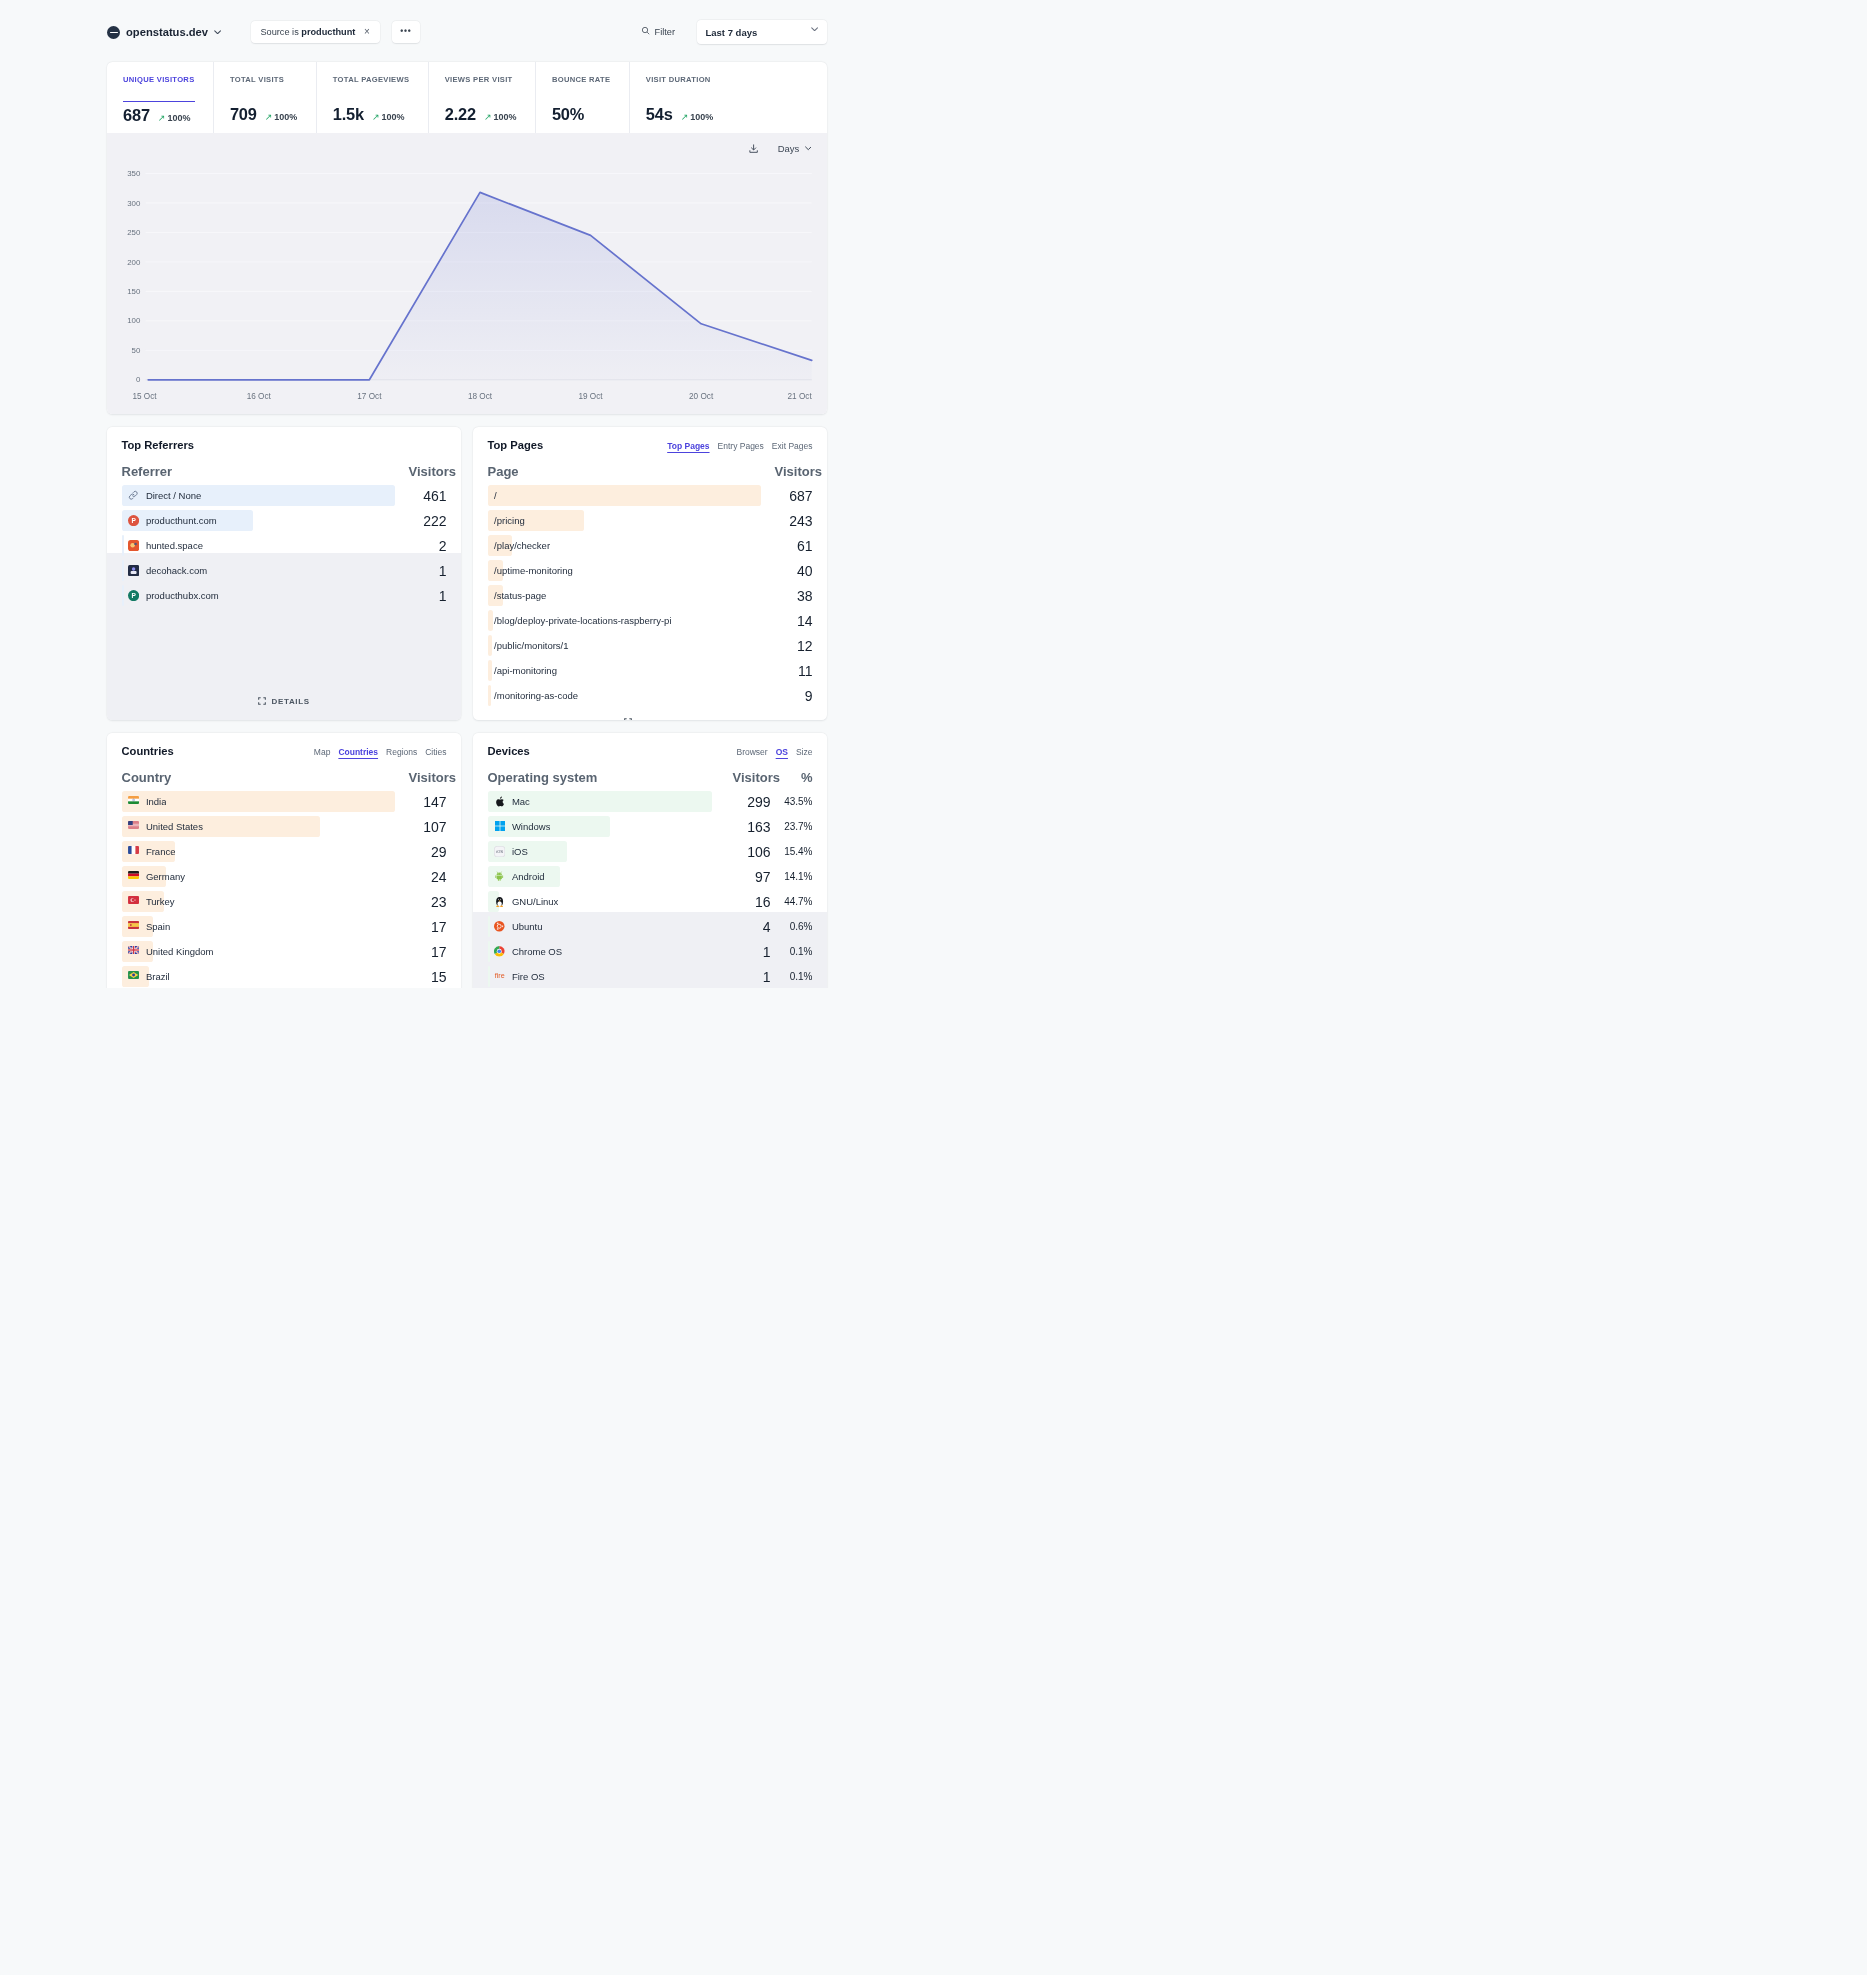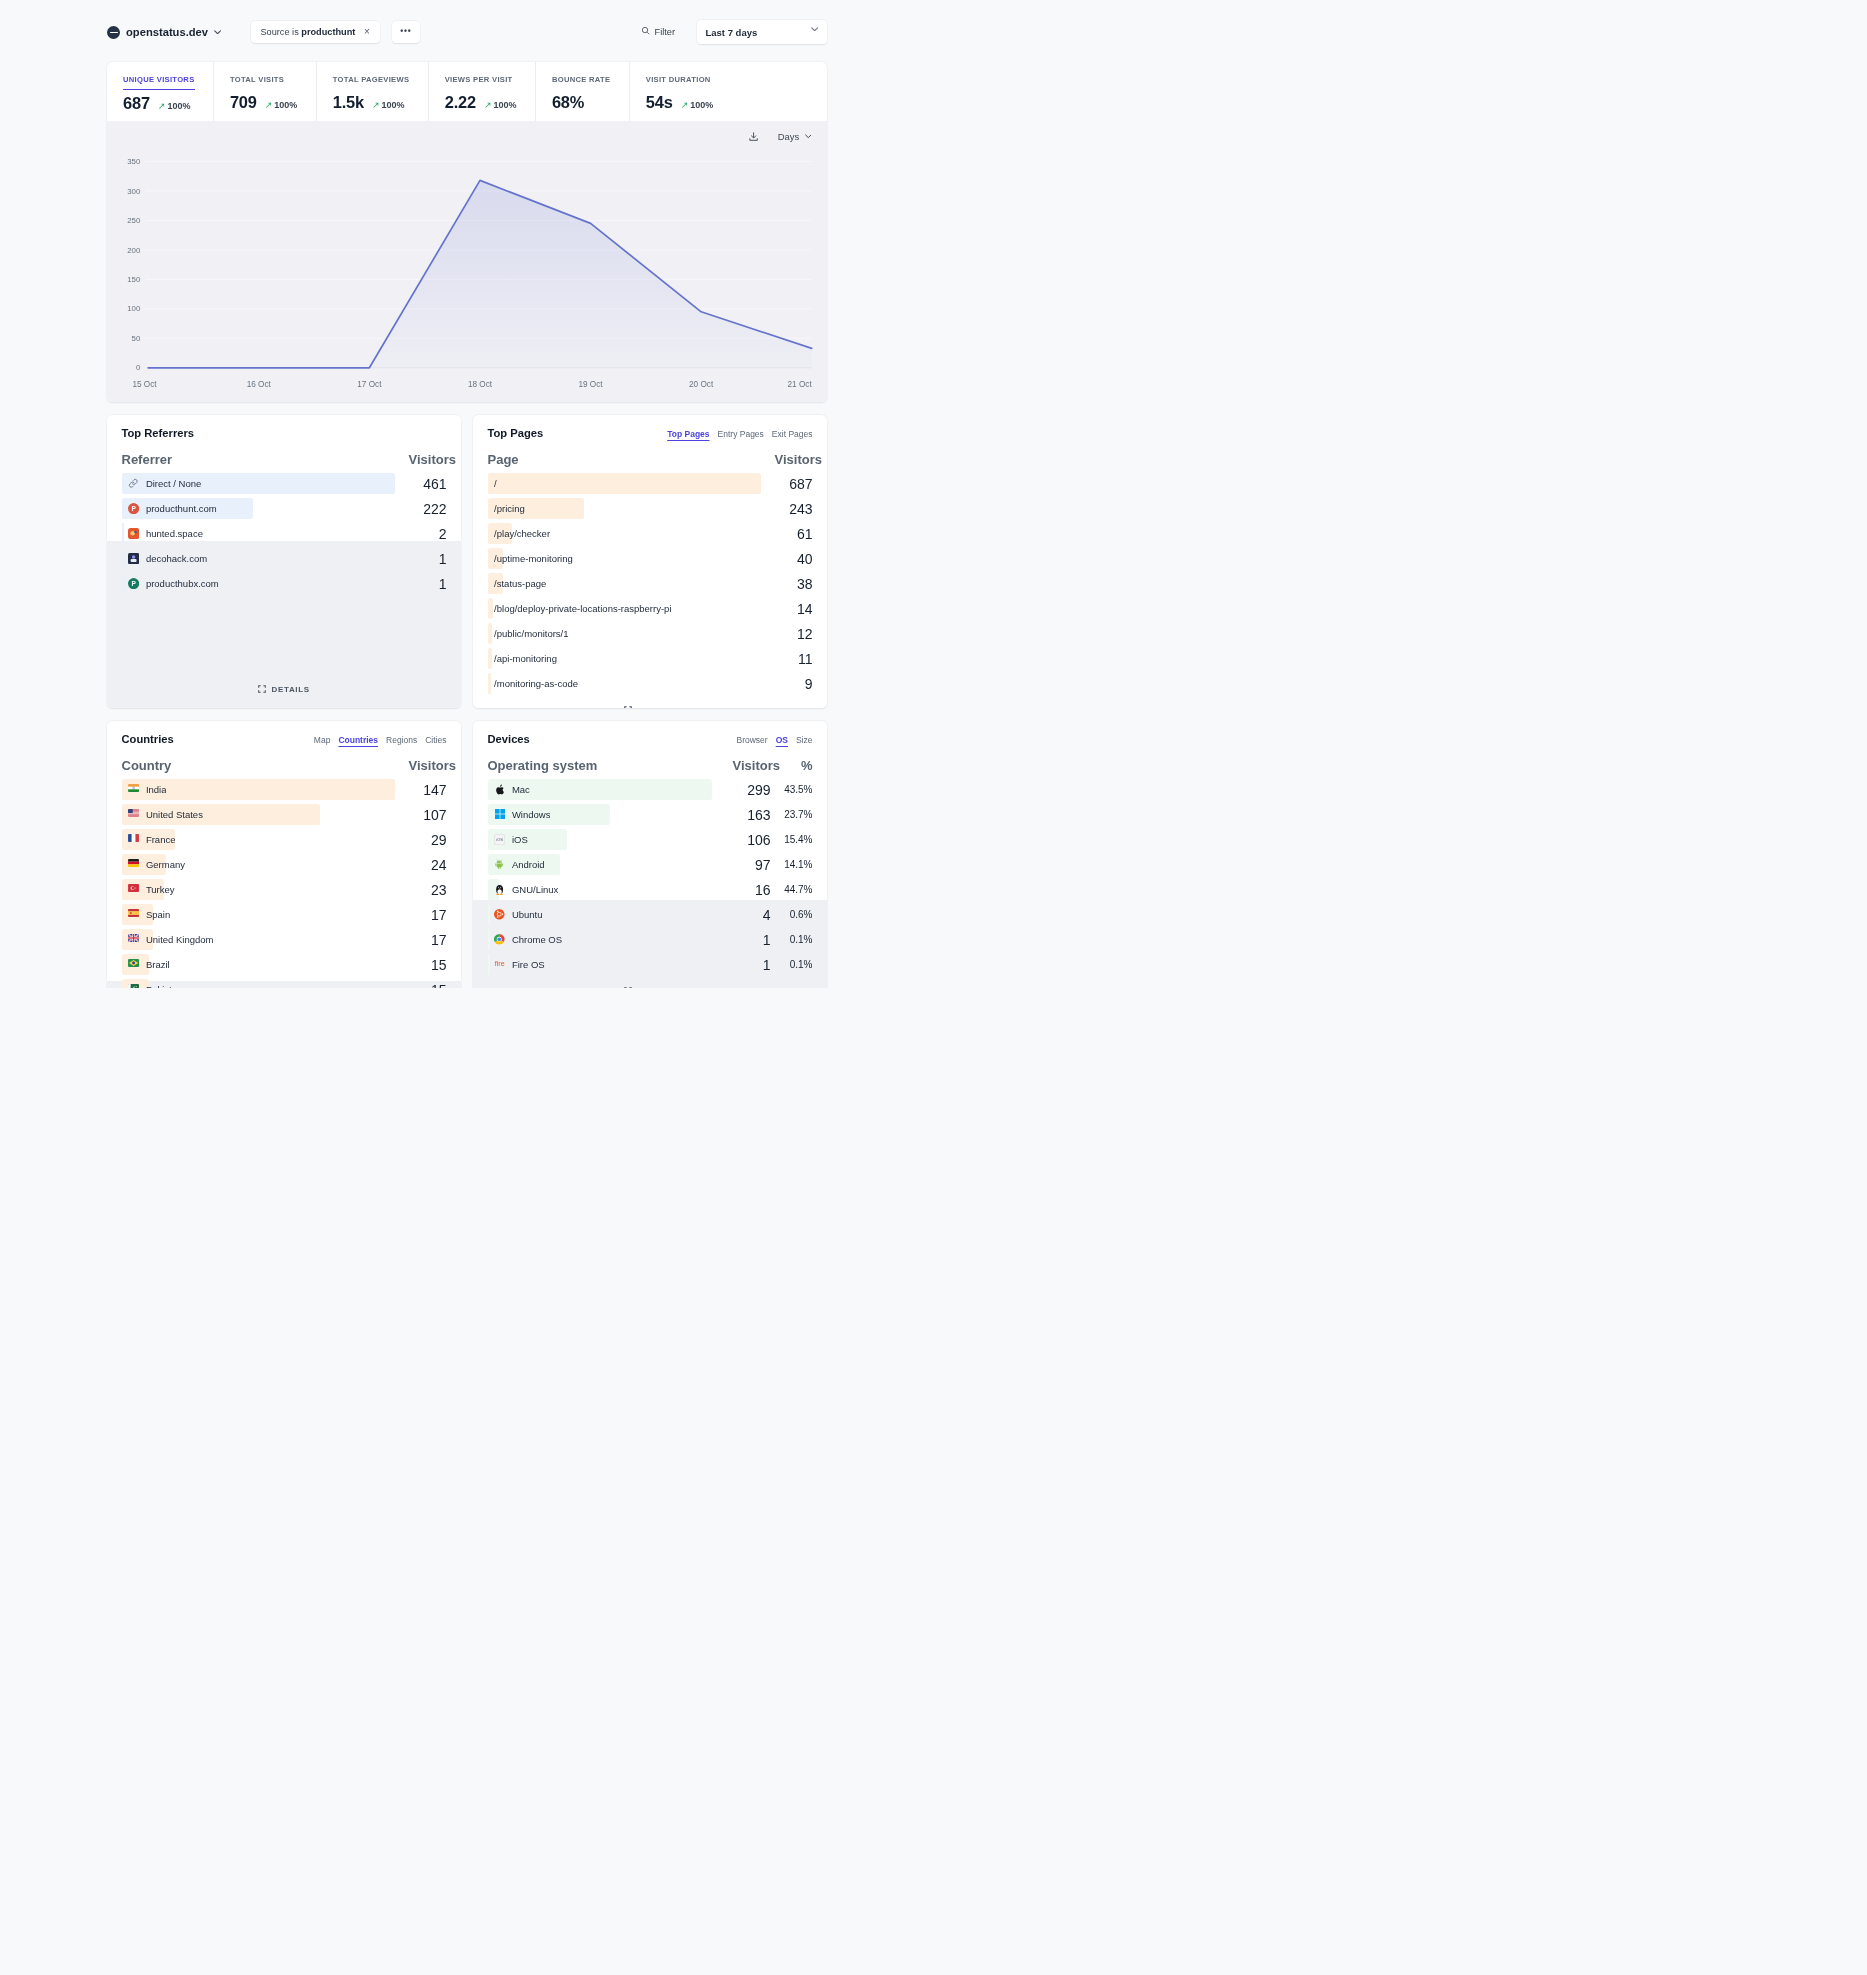--- a/index.html
+++ b/index.html
@@ -29,21 +29,21 @@
   .filterlink{display:flex;align-items:center;gap:4.6px;font-size:9.2px;color:#39434f;margin-right:16px;cursor:pointer;background:none;border:none;font-family:inherit}
   .select{width:130px;box-sizing:border-box;background:#fff;border-radius:4px;box-shadow:0 0.7px 1.3px rgba(16,24,40,.08),0 0 0 0.7px rgba(16,24,40,.03);
         padding:6.6px 8.5px;display:flex;justify-content:space-between;font-size:9.5px;font-weight:600;color:#1d2838;cursor:pointer}
 
   
   .card{background:#fff;border-radius:5.3px;box-shadow:0 0.7px 2px rgba(16,24,40,.08),0 0 0 0.7px rgba(16,24,40,.02)}
   .main-card{margin-top:14.5px;overflow:hidden}
   .stats{display:flex}
   .stat{padding:10px 18.4px 8px 16px;border-right:0.7px solid #eaecf1;cursor:pointer}
   .stat:last-child{border-right:none}
-  .stat-label{font-size:7.6px;font-weight:700;letter-spacing:.04em;color:#5d6877;white-space:nowrap;display:inline-block;padding-bottom:5px}
+  .stat-label{font-size:7.6px;font-weight:700;letter-spacing:.04em;color:#5d6877;white-space:nowrap;display:inline-block;padding-bottom:17px}
   .stat.active .stat-label{color:#4c43dd;border-bottom:1.6px solid #4c43dd}
   .sv{display:flex;align-items:baseline;gap:8px;margin-top:4px}
   .num{font-size:16.4px;font-weight:700;color:#131f30;letter-spacing:-.01em}
   .chg{font-size:9px;color:#39434f;font-weight:600;white-space:nowrap}
   .chg .arrow{color:#27a768;font-weight:400;margin-right:2px}
 
   .chart-zone{background:#f1f1f5;padding:5.3px 10.5px 0}
   .toolbar{display:flex;justify-content:flex-end;align-items:center;gap:18.4px;color:#3e4856;font-size:9.5px;height:21px;margin-right:5.3px}
   .dl-btn{background:none;border:none;color:#3e4856;cursor:pointer;display:flex;padding:0}
   .days{display:flex;align-items:center;gap:5.3px;cursor:pointer}
@@ -138,21 +138,21 @@
   <div class="stat ">
     <span class="stat-label">VIEWS PER VISIT</span>
     <div class="sv">
       <span class="num">2.22</span>
       <span class="chg"><span class="arrow">↗</span>100%</span>
     </div>
   </div>
   <div class="stat ">
     <span class="stat-label">BOUNCE RATE</span>
     <div class="sv">
-      <span class="num">68%</span>
+      <span class="num">50%</span>
 
     </div>
   </div>
   <div class="stat ">
     <span class="stat-label">VISIT DURATION</span>
     <div class="sv">
       <span class="num">54s</span>
       <span class="chg"><span class="arrow">↗</span>100%</span>
     </div>
   </div>

